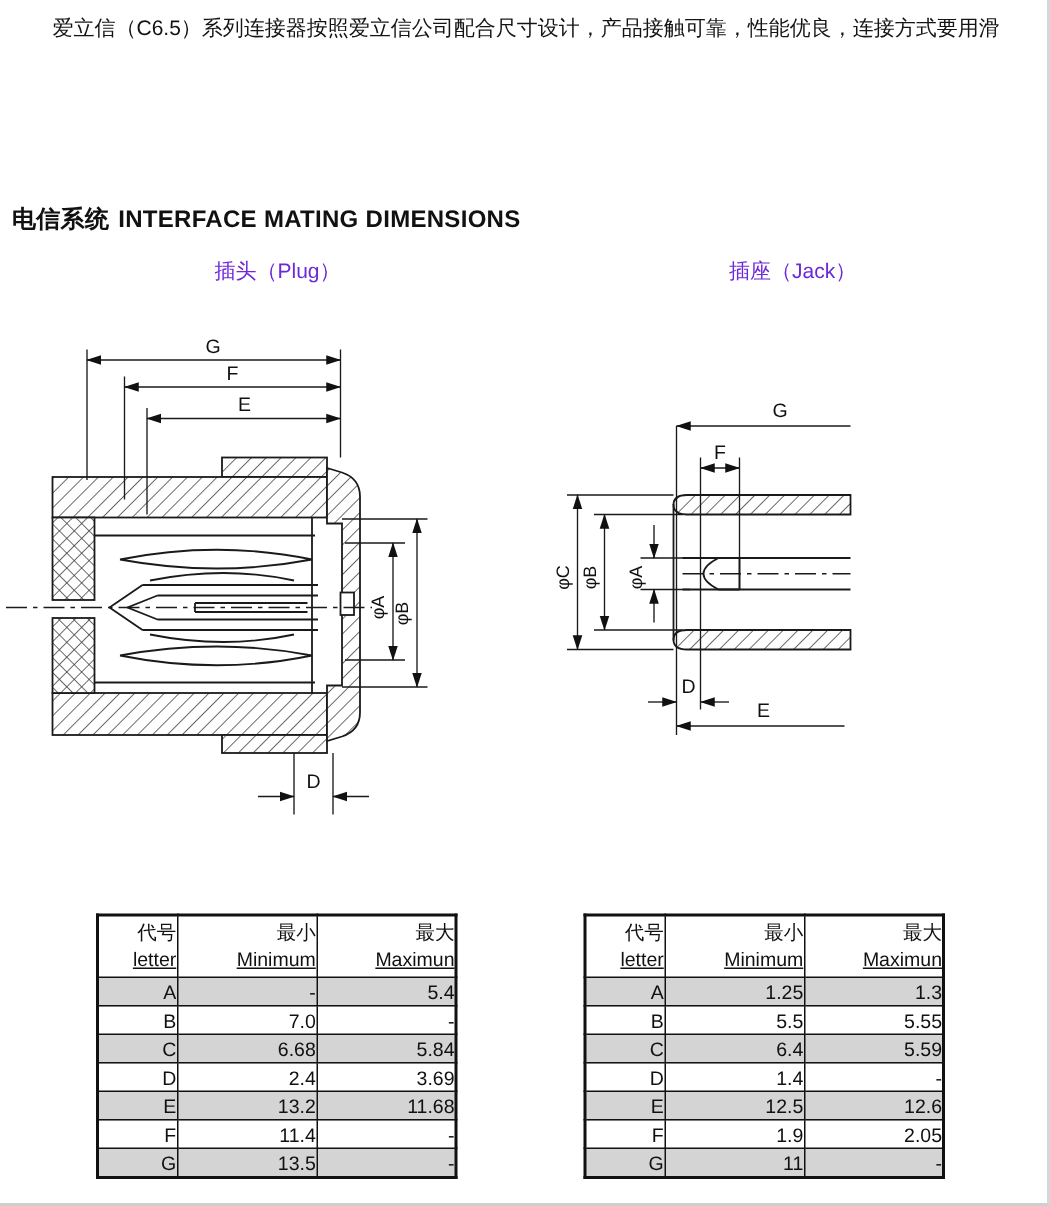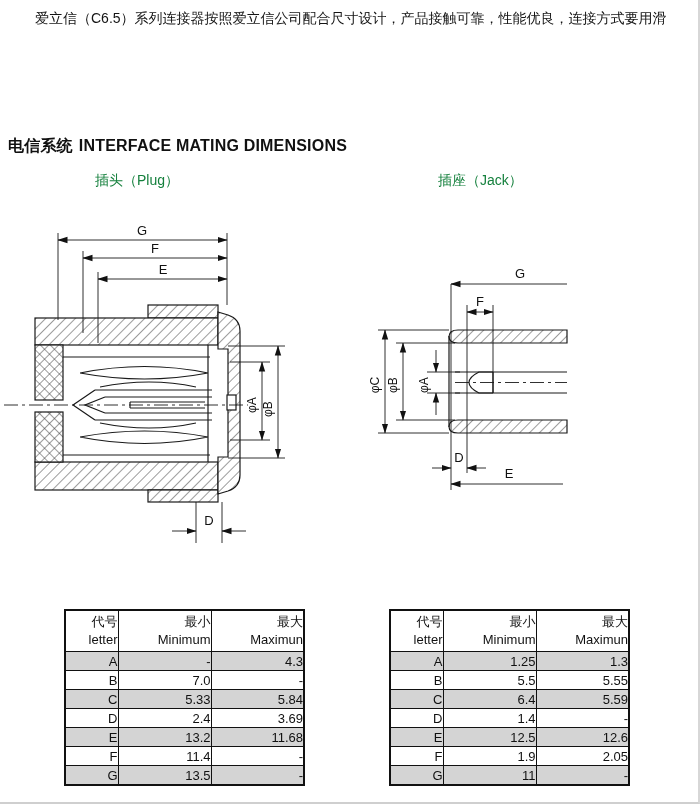--- a/index.html
+++ b/index.html
@@ -6,36 +6,36 @@
   #page{
     position:relative;width:700px;height:804px;background:#ffffff;
     font-family:"Liberation Sans","DejaVu Sans",sans-serif;color:#111;
     overflow:hidden;border-right:2px solid #d7d7d7;border-bottom:2px solid #cfcfcf;
     box-sizing:border-box;
   }
   .intro{position:absolute;left:7px;top:6px;width:678px;font-size:14px;line-height:24px;color:#141414;}
   .intro .l1{text-indent:2em;}
   .sec-title{position:absolute;left:8px;top:136px;font-size:16px;font-weight:bold;letter-spacing:.2px;}
   .sec-title .en{margin-left:6px;}
-  .fig-label{position:absolute;top:172px;font-size:14px;color:#15803d;}
+  .fig-label{position:absolute;top:172px;font-size:14px;color:#6d28d9;margin-left:48px;}
   .fig-label.plug{left:95px;}
   .fig-label.jack{left:438px;}
   svg{position:absolute;}
   svg text{font-family:"Liberation Sans","DejaVu Sans",sans-serif;font-size:13px;fill:#111;}
   svg text.phi{font-size:12px;}
   .dimtable{position:absolute;top:609px;border-collapse:collapse;table-layout:fixed;
     font-size:13px;text-align:right;background:#fff;border:2px solid #111;}
   .dimtable.left{left:64px;}
   .dimtable.right{left:389px;}
   .dimtable th,.dimtable td{border:1px solid #111;padding:0;}
   .dimtable th{font-weight:normal;height:40px;line-height:18px;font-size:13px;}
   .dimtable td{height:18px;}
   .dimtable col.c1{width:53px;} .dimtable col.c2{width:93px;} .dimtable col.c3{width:93px;}
   .dimtable tr.shade td{background:#d4d4d4;}
-  .dimtable .en{font-size:13px;}
+  .dimtable .en{font-size:13px;text-decoration:underline;}
 </style>
 </head>
 <body>
 
 <div id="page">
 
   <div class="intro">
     <div class="l1">爱立信（C6.5）系列连接器按照爱立信公司配合尺寸设计，产品接触可靠，性能优良，连接方式要用滑</div>
   </div>
 
@@ -168,30 +168,30 @@
       <tr>
         <th><span>代号</span><br><span class="en">letter</span></th>
         <th><span>最小</span><br><span class="en">Minimum</span></th>
         <th><span>最大</span><br><span class="en">Maximun</span></th>
       </tr>
     </thead>
     <tbody>
         <tr class="shade">
           <td>A</td>
           <td>-</td>
-          <td>4.3</td>
+          <td>5.4</td>
         </tr>
         <tr>
           <td>B</td>
           <td>7.0</td>
           <td>-</td>
         </tr>
         <tr class="shade">
           <td>C</td>
-          <td>5.33</td>
+          <td>6.68</td>
           <td>5.84</td>
         </tr>
         <tr>
           <td>D</td>
           <td>2.4</td>
           <td>3.69</td>
         </tr>
         <tr class="shade">
           <td>E</td>
           <td>13.2</td>

